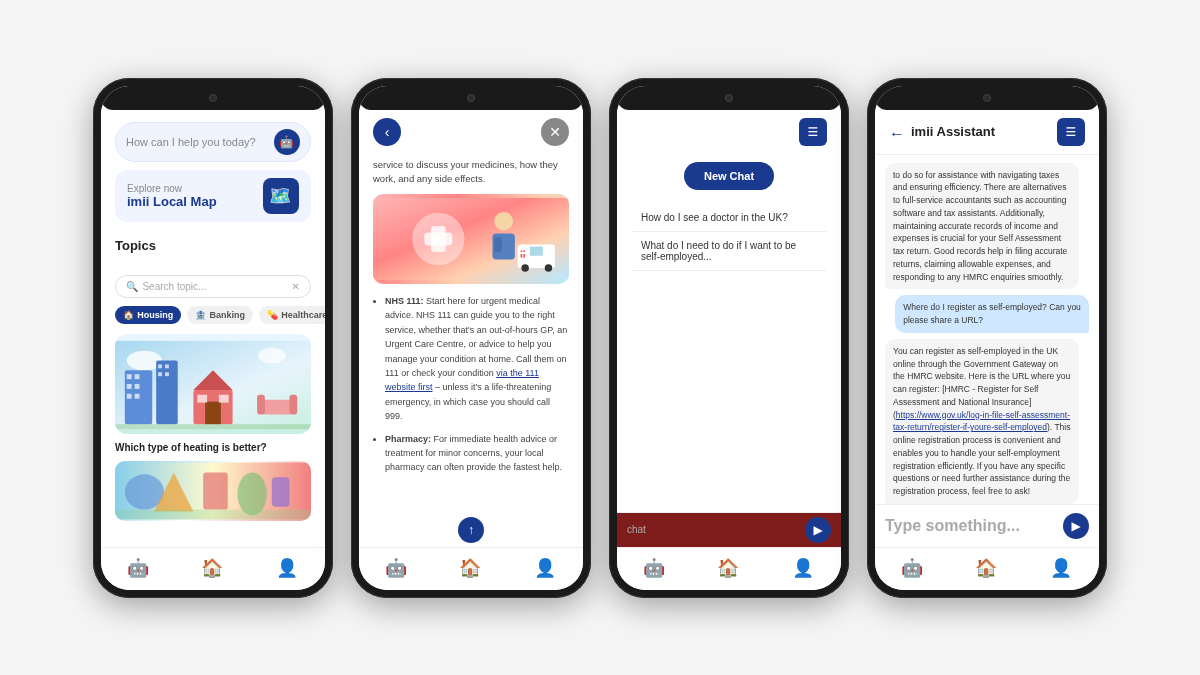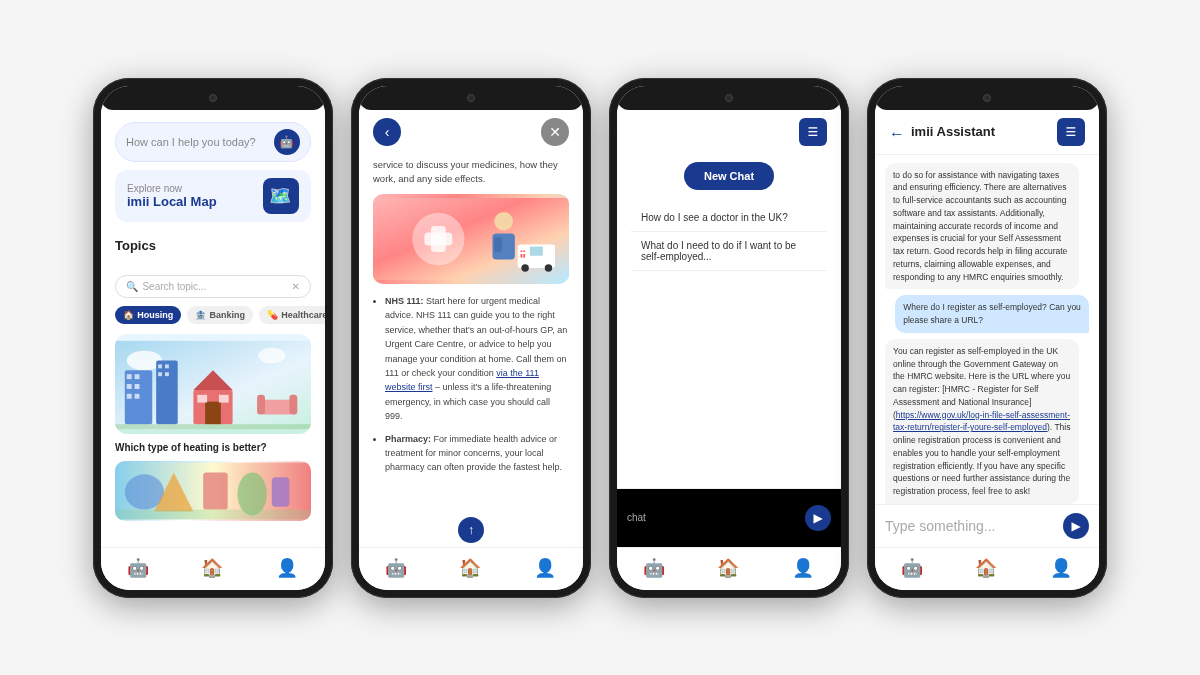--- a/index.html
+++ b/index.html
@@ -415,23 +415,23 @@
       font-size: 10px;
       color: #333;
       padding: 8px 10px;
       border-bottom: 1px solid #eee;
       cursor: pointer;
     }
 
     .chat-input-area {
       display: flex;
       align-items: center;
-      padding: 16px 10px;
+      padding: 4px 10px;
       border-top: 1px solid #eee;
-      background: #000000;
+      background: #7f1d1d;
     }
 
     .chat-input-text {
       flex: 1;
       font-size: 10px;
       color: #aaa;
     }
 
     .send-btn {
       width: 26px;
@@ -517,22 +517,23 @@
     .phone4-input {
       display: flex;
       align-items: center;
       padding: 8px 10px;
       border-top: 1px solid #eee;
       background: #fff;
     }
 
     .phone4-input-text {
       flex: 1;
-      font-size: 14px;
+      font-size: 16px;
       color: #aaa;
+      font-weight: bold;
     }
 
     .phone4-send {
       width: 26px;
       height: 26px;
       background: #1a3a8f;
       border-radius: 50%;
       display: flex;
       align-items: center;
       justify-content: center;

